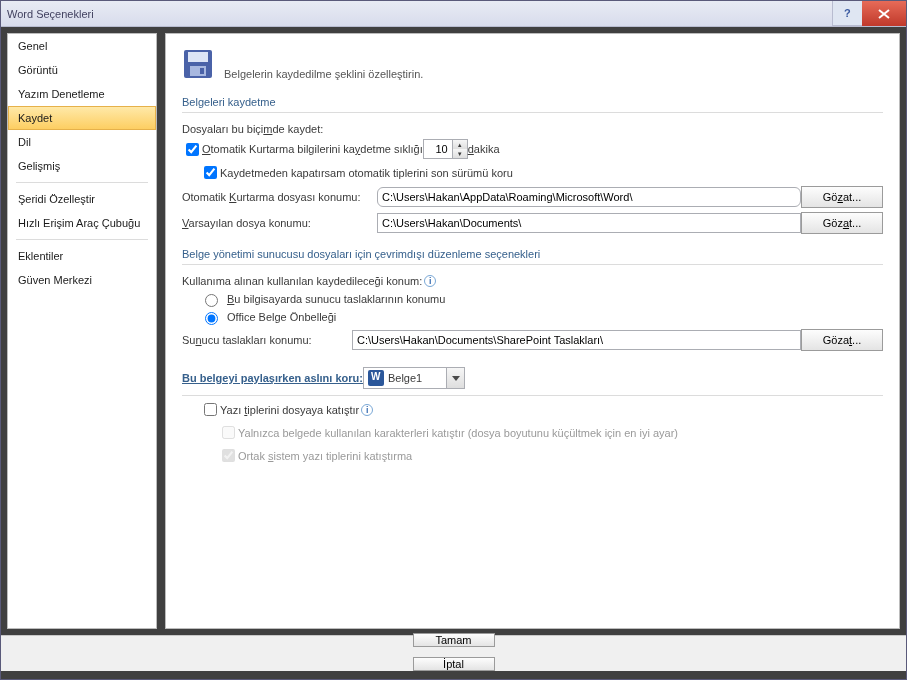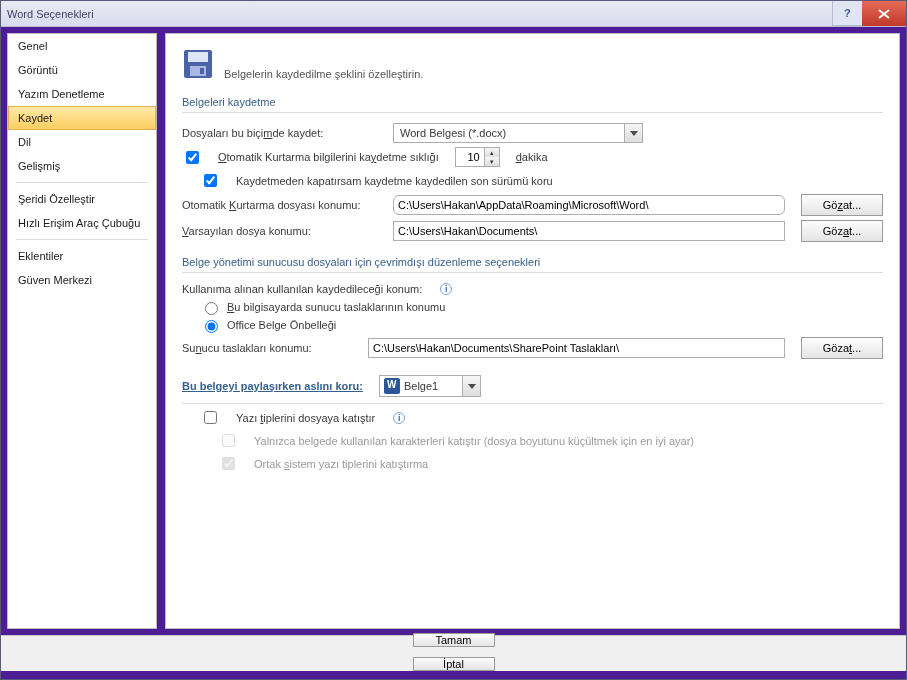--- a/index.html
+++ b/index.html
@@ -1,32 +1,32 @@
 <!DOCTYPE html>
 <html><head>
   <meta charset="utf-8">
   <style>
     * { box-sizing: border-box; font-family: "Segoe UI", Tahoma, sans-serif; font-size: 11px; }
     body { margin: 0; padding: 0; width: 907px; height: 680px; overflow: hidden; }
-    .window { width: 907px; height: 680px; background: #4c1d95; border: 1px solid #5a5a7a; position: relative; }
+    .window { width: 907px; height: 680px; background: #404040; border: 1px solid #5a5a7a; position: relative; }
     .titlebar { height: 26px; background: linear-gradient(#e8ebf4, #d8dcec); border-bottom: 1px solid #b8bcd0; display: flex; align-items: center; justify-content: space-between; padding-left: 6px; color: #424260; }
     .titlebar .controls { display: flex; align-items: stretch; height: 100%; }
     .ctl { width: 30px; display: flex; align-items: center; justify-content: center; }
     .ctl.help { background: #dfe6f2; border-left:1px solid #b8bcd0; border-bottom:1px solid #b8bcd0; }
     .ctl.close { width: 44px; background: linear-gradient(#e76b58,#c0392b); color: #fff; }
     .body { display: flex; height: 608px; padding: 6px; gap: 8px; }
     .sidebar { width: 150px; background: #fff; border: 1px solid #bcbcbc; }
     .nav-item { padding: 6px 10px; color: #1a1a1a; cursor: default; }
     .nav-item.selected { background: linear-gradient(#ffe9a8,#fdce62); border:1px solid #e6b14a; padding:5px 9px; }
     .nav-sep { height:1px; background:#dcdcdc; margin:4px 8px; }
     .content { flex:1; background:#fff; border:1px solid #bcbcbc; padding: 14px 16px 10px 16px; overflow:hidden; color:#3a3a3a; }
     .hdr { display:flex; align-items:flex-end; gap:10px; margin-bottom:16px; }
     .save-big { width:32px; height:32px; }
     .group-title { font-weight:normal; color:#36608c; padding-bottom:4px; border-bottom:1px solid #dcdcdc; margin: 6px 0 10px; }
-    .row { display:flex; align-items:center; gap:16px; margin: 4px 0; }
+    .row { display:flex; align-items:center; gap:0; margin: 4px 0; }
     .indent { padding-left: 18px; }
     .indent2 { padding-left: 36px; }
     .ul { text-decoration: underline; }
     input[type="text"].field { border:1px solid #abadb3; padding:2px 4px; height:20px; background:#fff; }
     .btn { height:22px; min-width:82px; border:1px solid #9b9b9b; background:linear-gradient(#fdfdfd,#e4e4e4); cursor:default; padding:0 10px; }
     .select { display:inline-flex; align-items:center; border:1px solid #abadb3; background:#fff; height:20px; }
     .select span { padding:0 6px; }
     .select .dd { width:18px; height:100%; border-left:1px solid #abadb3; background:linear-gradient(#f6f6f6,#dedede); display:flex; align-items:center; justify-content:center; }
     .spinner { display:inline-flex; border:1px solid #abadb3; height:20px; }
     .spinner input { width:28px; border:none; text-align:right; padding:0 4px; height:18px; }
@@ -89,44 +89,38 @@
           <rect x="8" y="18" width="16" height="10" fill="#a8b8e0"></rect>
           <rect x="18" y="20" width="4" height="6" fill="#4a62a8"></rect>
         </svg>
         <span style="color:#555;">Belgelerin kaydedilme şeklini özelleştirin.</span>
       </div>
 
       <div class="group-title">Belgeleri kaydetme</div>
 
       <div class="row">
         <span style="width:195px">Dosyaları bu biçi<span class="ul">m</span>de kaydet:</span>
-        <div class="select" style="width:250px">
-          <span style="flex:1;">Word Belgesi (*.docx)</span>
-          <div class="dd">
-              <div class="chev"></div>
-            </div>
-        </div>
       </div>
 
       <div class="row">
         <input type="checkbox" checked="" style="">
         <span><span class="ul">O</span>tomatik Kurtarma bilgilerini ka<span class="ul">y</span>detme sıklığı</span>
         <div class="spinner">
           <input type="text" value="10" style="">
           <div class="spbtns">
               <div>▲</div>
               <div>▼</div>
             </div>
         </div>
         <span><span class="ul">d</span>akika</span>
       </div>
 
       <div class="row indent">
         <input type="checkbox" checked="" style="">
-        <span>Kaydetmeden kapatırsam kaydetme kaydedilen son sürümü koru</span>
+        <span>Kaydetmeden kapatırsam otomatik tiplerini son sürümü koru</span>
       </div>
 
       <div class="row">
         <span style="width:195px">Otomatik <span class="ul">K</span>urtarma dosyası konumu:</span>
         <input type="text" class="field" style="flex: 1 1 0%; border-radius: 6px;" value="C:\Users\Hakan\AppData\Roaming\Microsoft\Word\">
         <button class="btn">Gö<span class="ul">z</span>at...</button>
       </div>
 
       <div class="row">
         <span style="width:195px"><span class="ul">V</span>arsayılan dosya konumu:</span>

